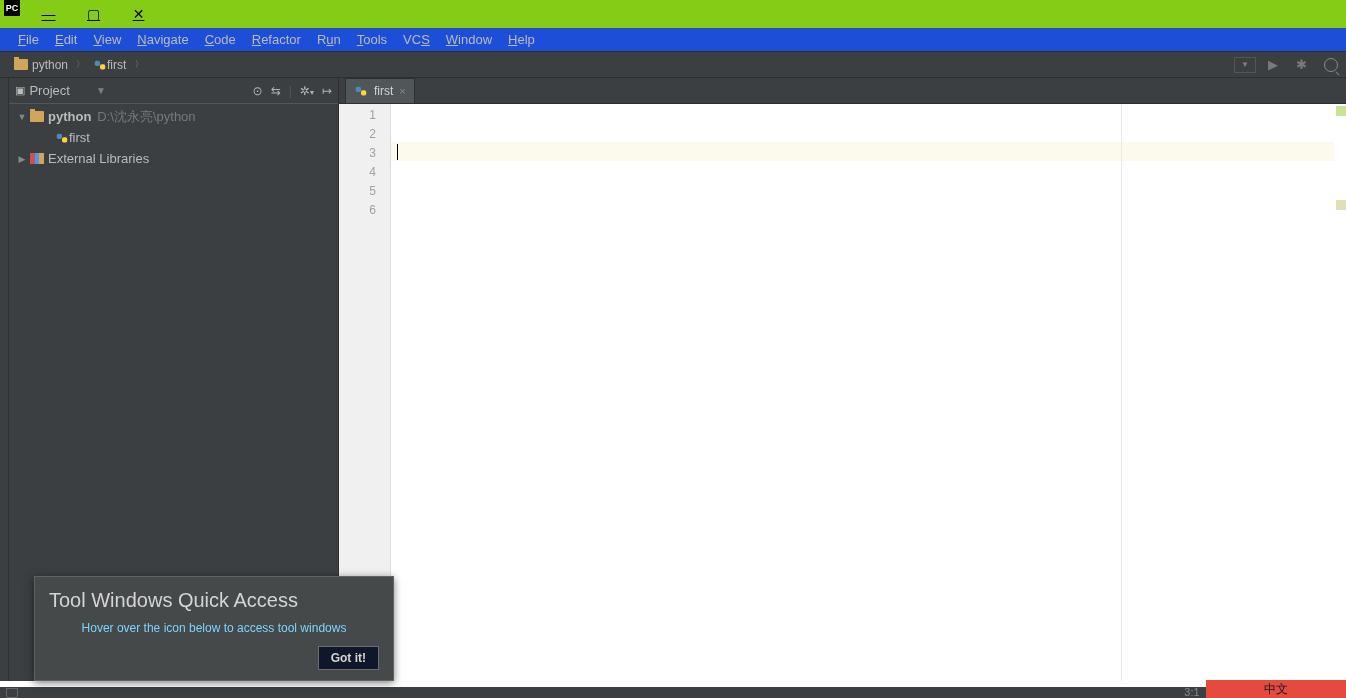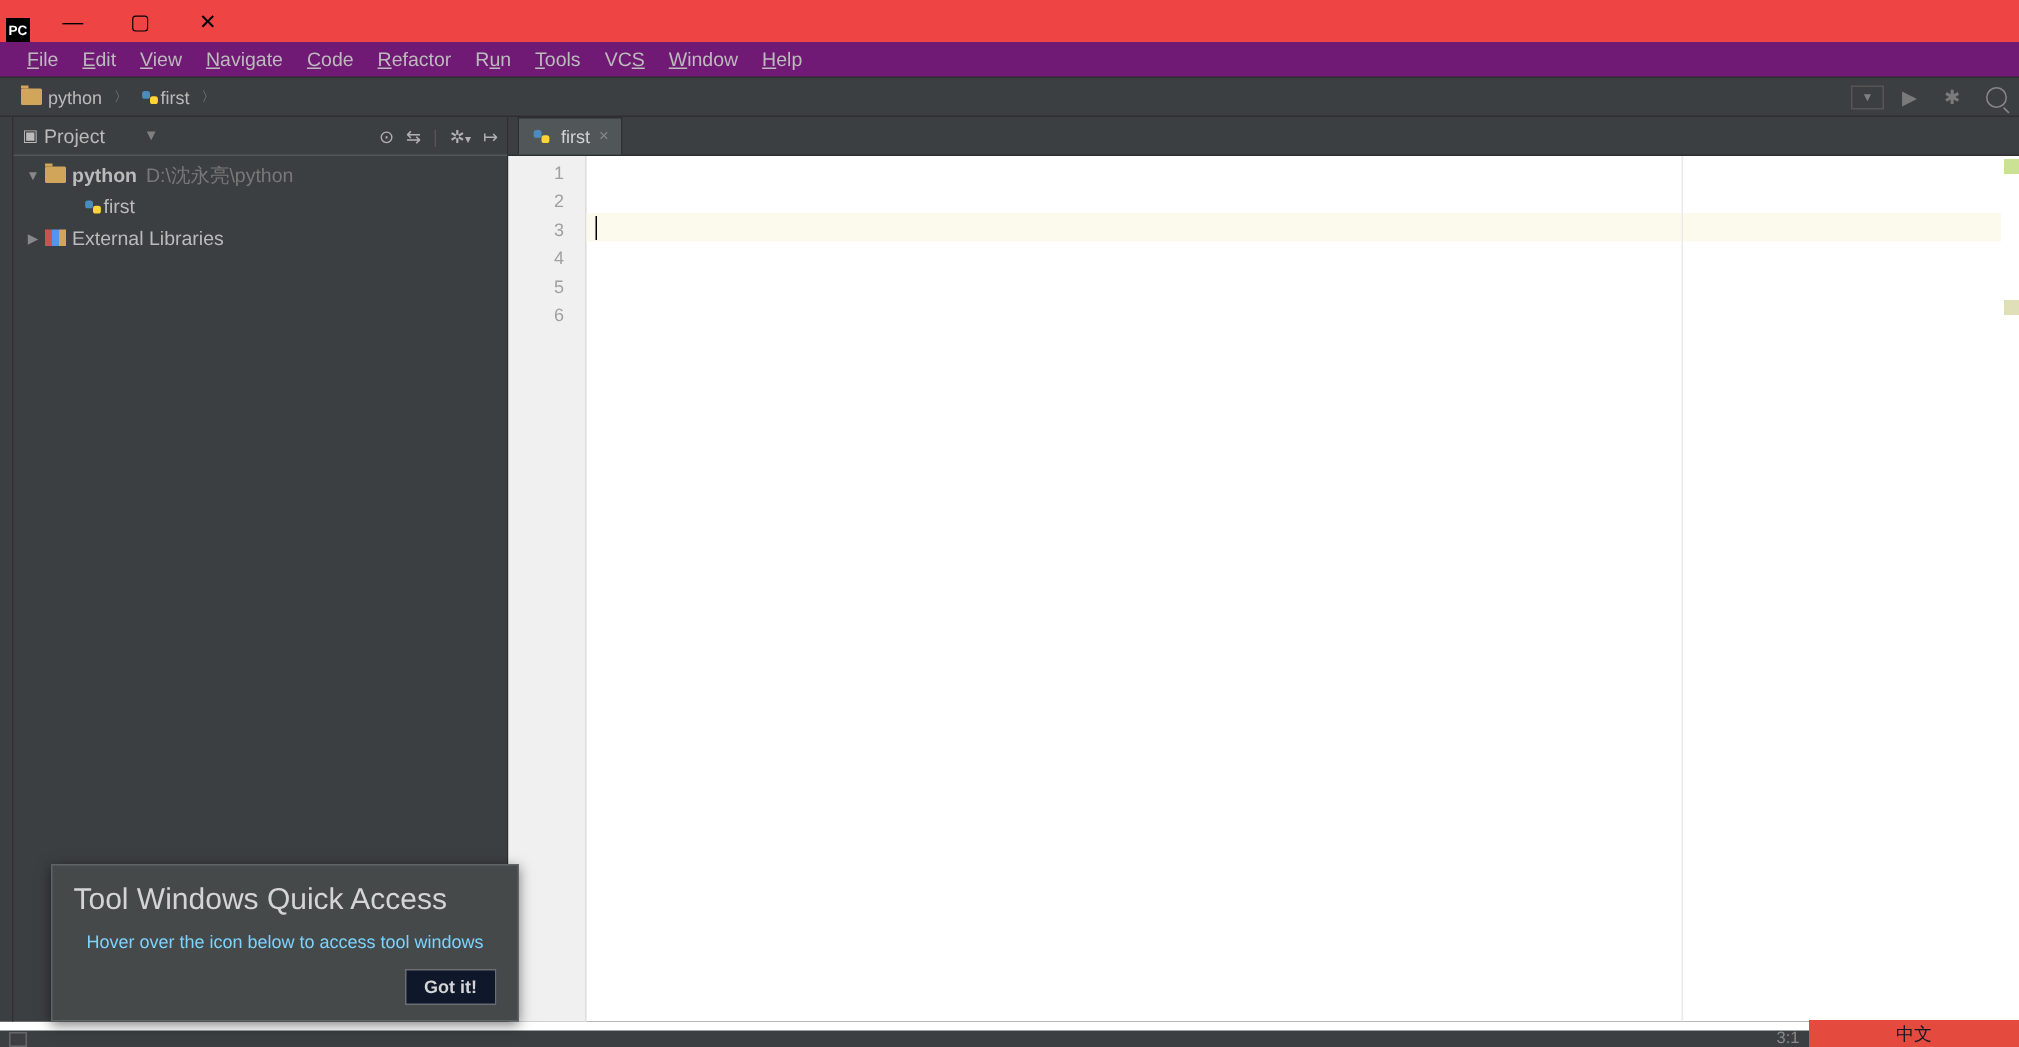--- a/index.html
+++ b/index.html
@@ -1,24 +1,24 @@
 <!DOCTYPE html>
 <html><head>
 <meta charset="utf-8">
 <style>
 * { margin: 0; padding: 0; box-sizing: border-box; font-family: "Segoe UI", Arial, sans-serif; }
 body { width: 1346px; height: 698px; background: #3c3f41; overflow: hidden; font-size: 13px; color: #bbbbbb; }
 
-.titlebar { height: 28px; background: #ef4444; display: flex; align-items: flex-end; padding-left: 4px; color: #000; font-size: 12px; }
+.titlebar { height: 28px; background: #84cc16; display: flex; align-items: flex-start; padding-left: 4px; color: #000; font-size: 12px; text-decoration: underline; }
 .titlebar .app-icon { width: 16px; height: 16px; background: #000; margin-right: 6px; display: inline-flex; align-items: center; justify-content: center; color: #fff; font-size: 9px; font-weight: bold; }
 .titlebar .title { flex: 1; }
 .winbtns { display: flex; height: 100%; }
 .winbtns div { width: 45px; display: flex; align-items: center; justify-content: center; font-size: 14px; }
 
-.menubar { height: 24px; background: #701a75; display: flex; align-items: center; padding-left: 10px; border-bottom: 1px solid #2d2f31; }
+.menubar { height: 24px; background: #1d4ed8; display: flex; align-items: center; padding-left: 10px; border-bottom: 1px solid #2d2f31; }
 .menubar span { padding: 2px 8px; color: #bbbbbb; font-size: 13px; }
 .menubar span u { text-decoration: underline; }
 
 .navbar { height: 26px; background: #3c3f41; display: flex; align-items: center; padding-left: 8px; border-bottom: 1px solid #2d2f31; }
 .crumb { display: flex; align-items: center; padding: 2px 6px; font-size: 12px; color: #bbbbbb; }
 .nav-right { margin-left: auto; display: flex; align-items: center; padding-right: 8px; gap: 12px; }
 .nav-right .ico { width: 16px; height: 16px; color: #808080; }
 
 .main { display: flex; height: calc(100% - 28px - 24px - 26px - 17px); position: relative; }
 
@@ -53,21 +53,21 @@
 .hl { background: #fcfaed; }
 .caret { position: absolute; left: 6px; top: 40px; width: 1px; height: 16px; background: #000; }
 .right-rail { width: 12px; background: #fff; position: relative; }
 .right-rail .mk-top { position: absolute; top: 2px; right: 0; width: 10px; height: 10px; background: #cbe193; }
 .right-rail .mk-mid { position: absolute; top: 96px; right: 0; width: 10px; height: 10px; background: #e0e0b8; }
 .sep80 { position: absolute; left: 730px; top: 0; bottom: 0; width: 1px; background: #eaeaea; }
 
 .statusbar { height: 17px; background: #3c3f41; border-top: 6px solid #ffffff; display: flex; align-items: center; font-size: 11px; color: #8a8a8a; padding: 0 6px; }
 .statusbar .sb-right { margin-left: auto; display: flex; gap: 12px; }
 
-.popup { position: absolute; left: 25px; bottom: 0; width: 312px; background: #45494a; border: 1px solid #5e6364; color: #c5c5c5; padding: 12px 14px 10px 14px; box-shadow: 0 2px 8px rgba(0,0,0,0.5); }
+.popup { position: absolute; left: 25px; bottom: 0; width: 360px; background: #45494a; border: 1px solid #5e6364; color: #c5c5c5; padding: 12px 14px 10px 14px; box-shadow: 0 2px 8px rgba(0,0,0,0.5); }
 .popup h3 { font-size: 20px; font-weight: normal; color: #d4d4d4; margin-bottom: 8px; }
 .popup p { font-size: 12px; line-height: 16px; text-align: center; color: #7dd3fc; }
 .popup .gotit { margin-top: 10px; float: right; padding: 4px 12px; background: #0f172a; border: 1px solid #6a6e70; color: #d4d4d4; font-size: 12px; font-weight: bold; cursor: pointer; }
 
 .folder-ico { display: inline-block; width: 14px; height: 11px; background: #d1a55a; border-radius: 1px; margin-right: 4px; vertical-align: -1px; position: relative; }
 .folder-ico::before { content: ''; position: absolute; top: -2px; left: 0; width: 5px; height: 2px; background: #d1a55a; }
 .lib-ico { display: inline-block; width: 14px; height: 11px; background: linear-gradient(90deg,#c75450 33%,#5394ec 33% 66%,#d1a55a 66%); margin-right: 4px; vertical-align: -1px; }
 .chev { font-size: 9px; color: #888; margin: 0 2px; }
 
 .red-badge { position: absolute; right: 0; bottom: 0; width: 140px; height: 18px; background: #e44a3e; color: #0f172a; font-size: 12px; display:flex; align-items:center; justify-content:center; }

